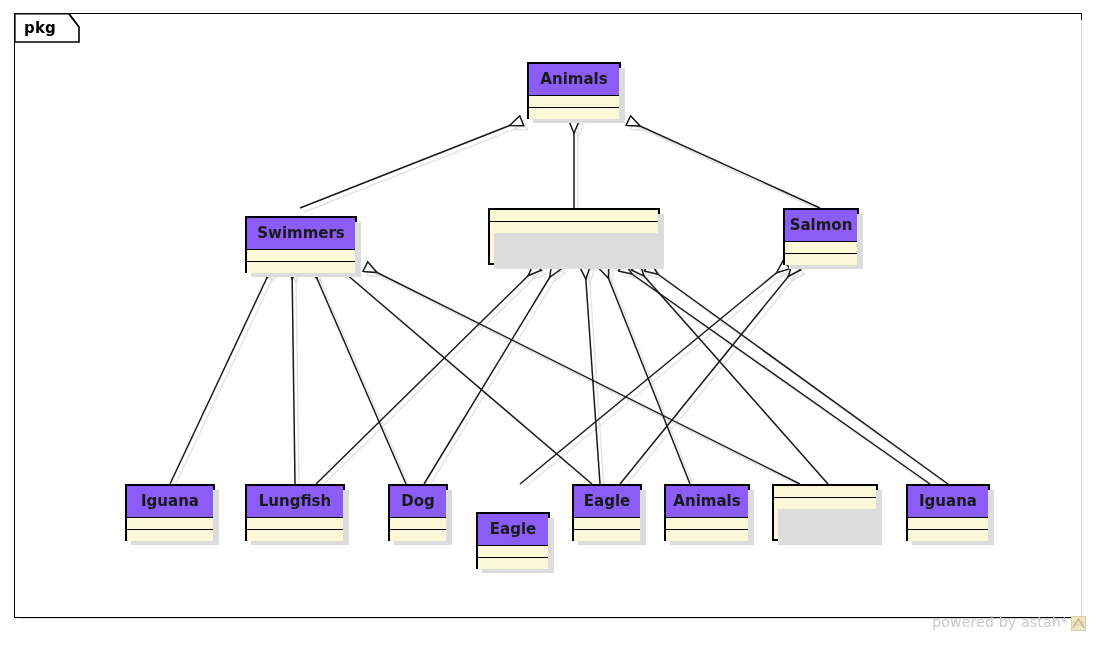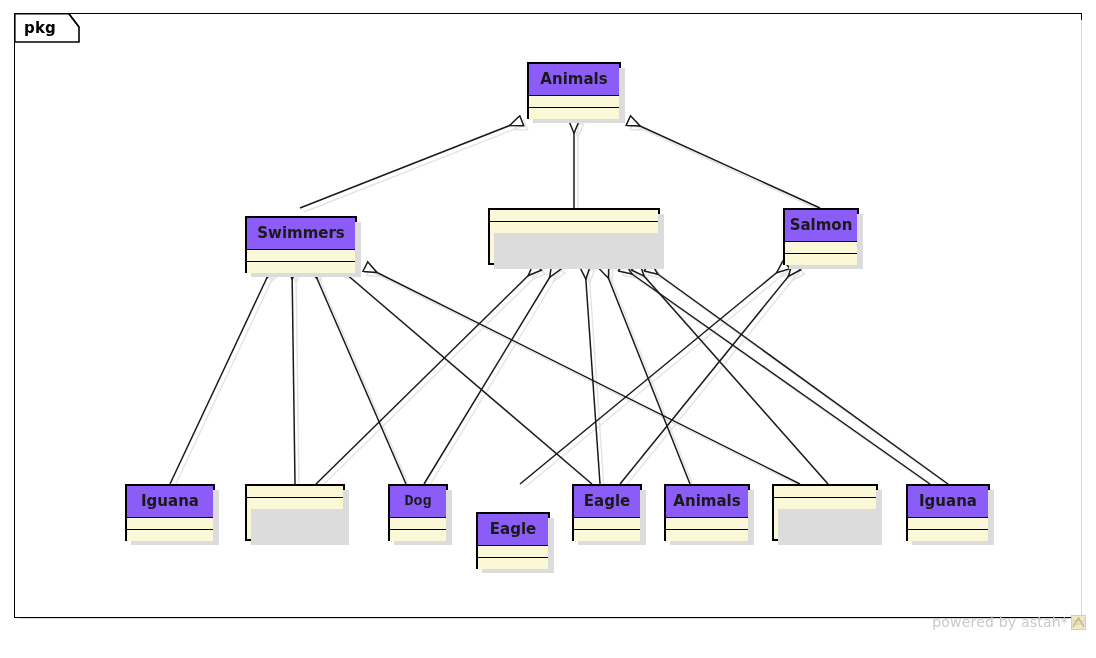--- a/index.html
+++ b/index.html
@@ -108,20 +108,21 @@
     height: 11px;
     background: #fbf8d8;
   }
 
   
   #watermark {
     position: absolute;
     right: 10px;
     bottom: 4px;
     display: flex;
+    align-items: center;
     gap: 3px;
     font-size: 14px;
     color: #c9c9c9;
     letter-spacing: 0.2px;
   }
   #watermark-mark {
     display: inline-block;
     width: 15px;
     height: 15px;
     position: relative;
@@ -212,24 +213,25 @@
         <div class="uml-name">Salmon</div>
         <div class="uml-attrs"></div>
         <div class="uml-ops"></div>
       </div>
       <div class="uml-class" style="left: 125px; top: 484px; width: 90px; height: 57px;">
         <div class="uml-name">Iguana</div>
         <div class="uml-attrs"></div>
         <div class="uml-ops"></div>
       </div>
       <div class="uml-class" style="left: 245px; top: 484px; width: 100px; height: 57px;">
-        <div class="uml-attrs"></div>
-        <div class="uml-ops"></div>
-      </div>
-      <div class="uml-class" style="left: 388px; top: 484px; width: 60px; height: 57px; font-family: Liberation Mono, monospace;">
+        <div class="uml-name">Lungfish</div>
+        <div class="uml-attrs"></div>
+        <div class="uml-ops"></div>
+      </div>
+      <div class="uml-class" style="left: 388px; top: 484px; width: 60px; height: 57px;">
         <div class="uml-name">Dog</div>
         <div class="uml-attrs"></div>
         <div class="uml-ops"></div>
       </div>
       <div class="uml-class" style="left: 476px; top: 512px; width: 74px; height: 57px;">
         <div class="uml-name">Eagle</div>
         <div class="uml-attrs"></div>
         <div class="uml-ops"></div>
       </div>
       <div class="uml-class" style="left: 572px; top: 484px; width: 70px; height: 57px;">

